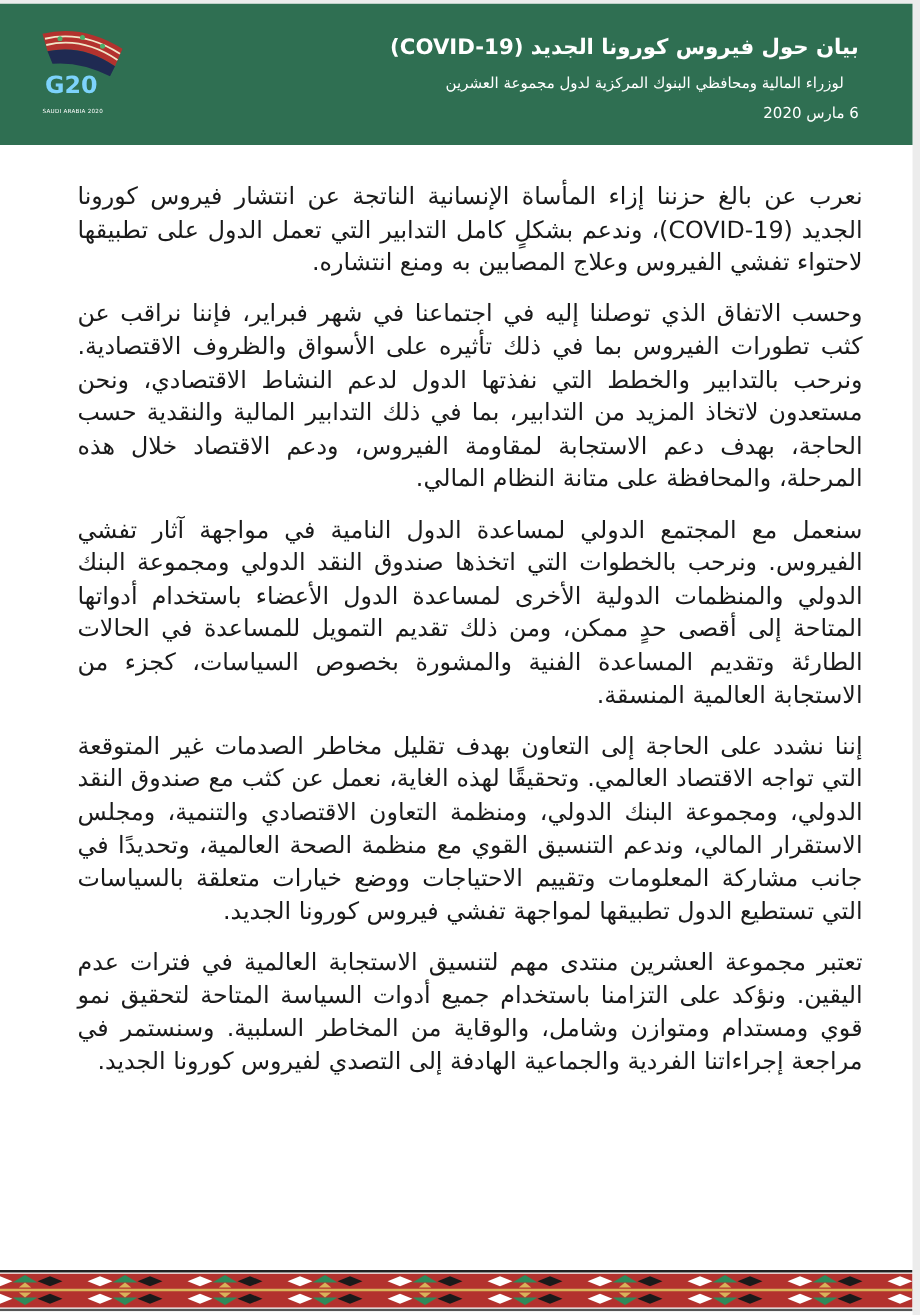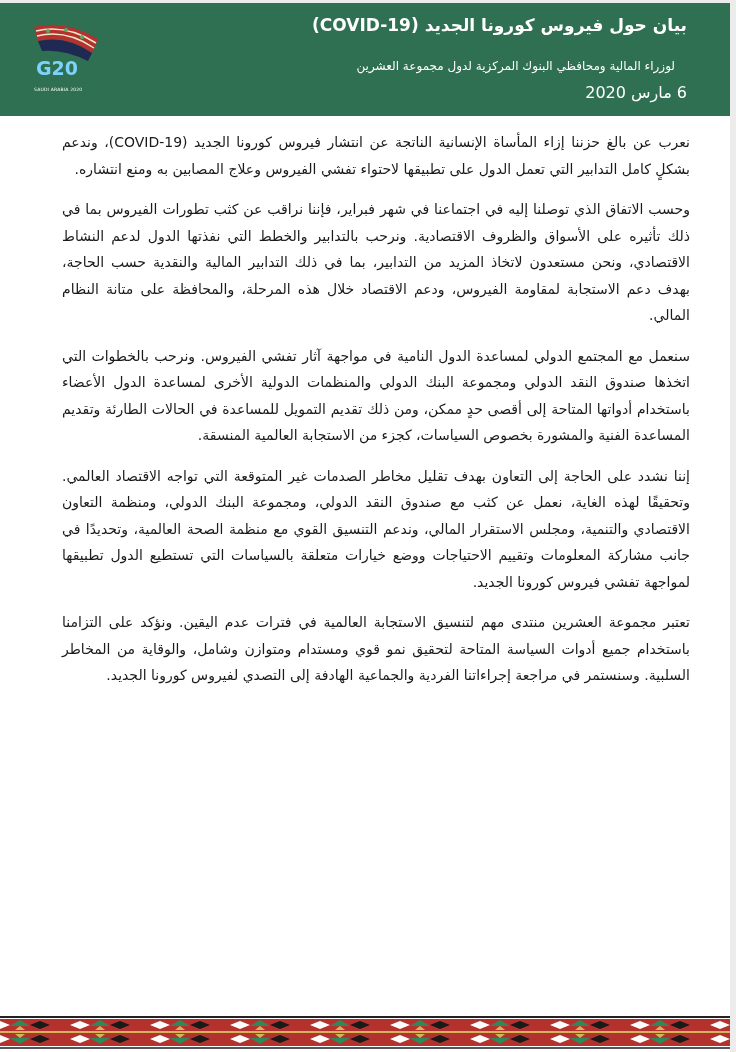--- a/index.html
+++ b/index.html
@@ -27,35 +27,35 @@
   }
   .logo-sub {
     position: absolute; left: 8px; top: 66px;
     color: #ffffff; font-size: 4.5px; letter-spacing: 0.2px; white-space: nowrap;
   }
   .hdr-text {
     position: absolute; right: 43px; top: 0; width: 460px;
     direction: rtl; text-align: right; color: #ffffff;
   }
   .hdr-title {
-    position: absolute; right: 0; top: 12px; white-space: nowrap;
+    position: absolute; right: 0; top: 25px; white-space: nowrap;
     font-size: 17px; font-weight: bold;
   }
   .hdr-sub {
     position: absolute; right: 12px; top: 56px; white-space: nowrap;
     font-size: 12px;
   }
   .hdr-date {
     position: absolute; right: 0; top: 80px; white-space: nowrap;
-    font-size: 16px;
+    font-size: 12px;
   }
   .body {
-    position: absolute; left: 62px; top: 126px; width: 628px;
+    position: absolute; left: 62px; top: 141px; width: 628px;
     direction: rtl; text-align: justify; text-align-last: right;
-    color: #1a1a1a; font-size: 14px; line-height: 26.5px;
+    color: #1a1a1a; font-size: 19px; line-height: 26.5px;
   }
   .body p { margin: 0 0 14px 0; }
   .footer-band {
     position: absolute; left: 0; top: 1013px; width: 730px; height: 33px;
   }
 </style>
 </head>
 <body>
 
 <div class="page">

